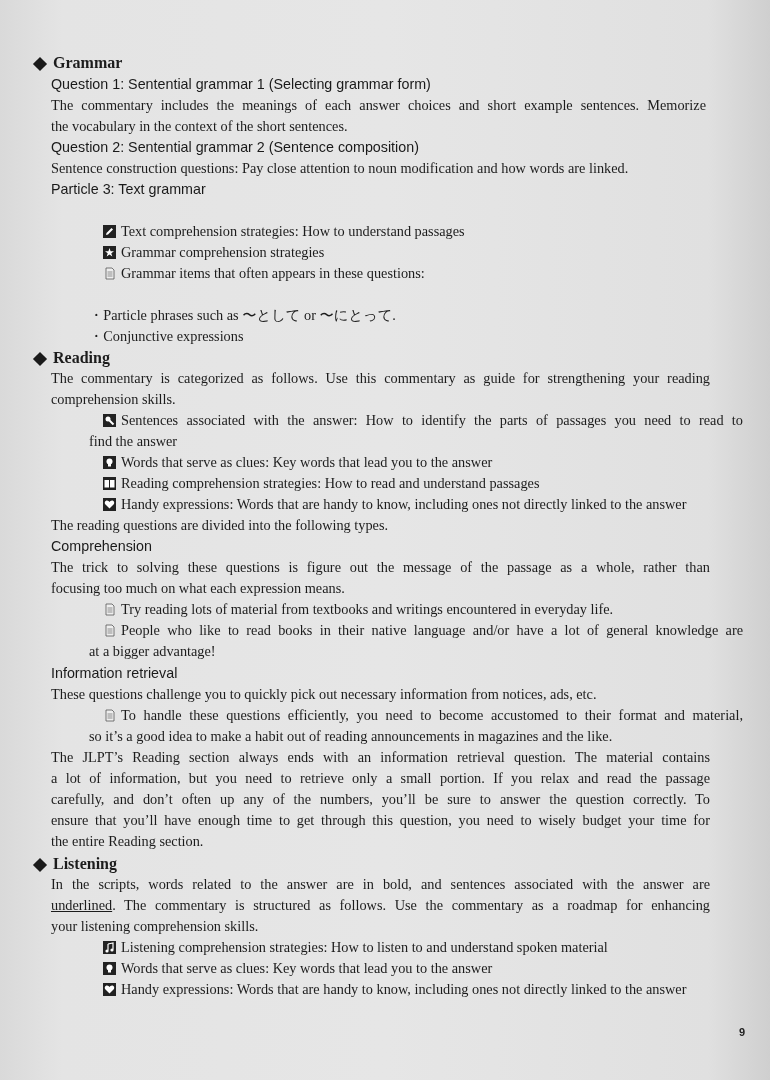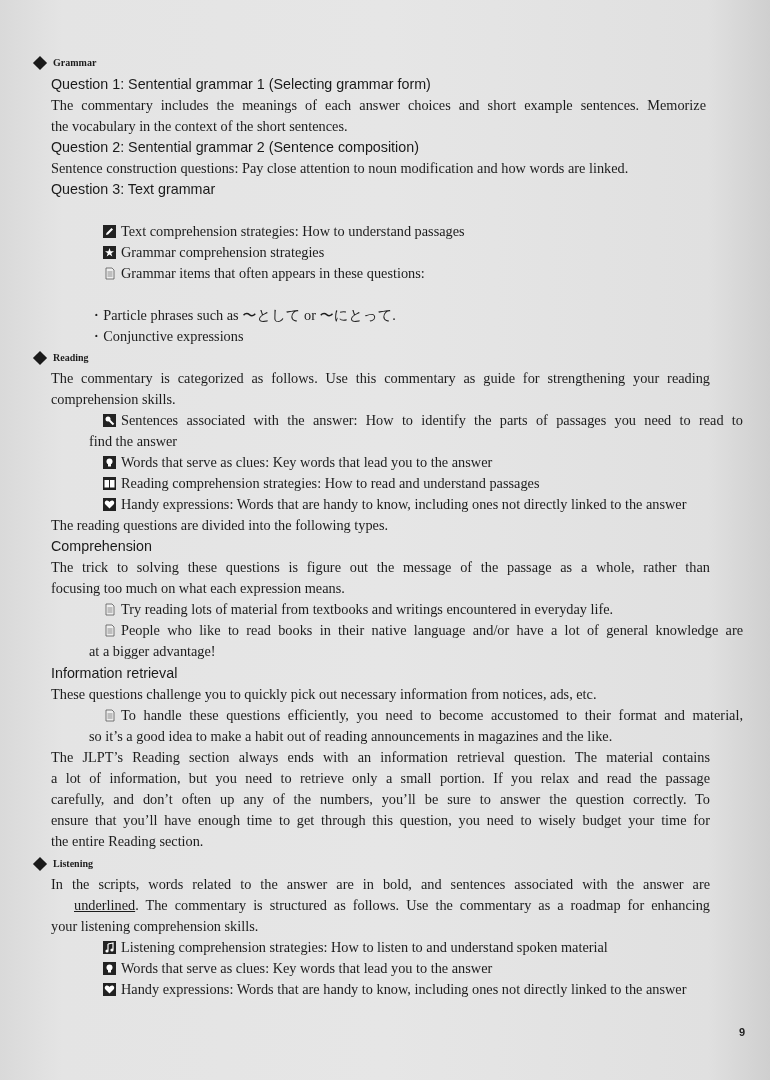--- a/index.html
+++ b/index.html
@@ -6,45 +6,45 @@
   body {
     width:770px; height:1080px; overflow:hidden;
     background: linear-gradient(90deg, #d9d9d9 0%, #e4e4e4 8%, #e6e6e6 50%, #e0e0e0 92%, #cfcfcf 100%);
     font-family: "Liberation Serif", serif;
     color:#1c1c1c;
     position:relative;
   }
   .page { position:absolute; left:0; top:0; width:770px; height:1080px; }
   .line { position:absolute; font-size:14.3px; line-height:21px; white-space:nowrap; }
   .just { white-space:normal; text-align:justify; text-align-last:justify; }
-  .sec { font-weight:bold; font-size:10px; left:33px; }
+  .sec { font-weight:bold; font-size:16px; left:33px; }
   .sec .dia { display:inline-block; width:10px; height:10px; background:#1a1a1a; transform:rotate(45deg); margin:0 8px 1px 2px; vertical-align:middle; }
   .q { font-family:"Liberation Sans", sans-serif; font-size:14.3px; left:51px; color:#1a1a1a; }
   .t { left:51px; }
   .ind { left:70px;margin-left:33px; }
   .ind2 { left:89px; }
   .bul { left:89px; }
   .icon { display:inline-block; width:13px; height:13px; vertical-align:-2px; margin-right:5px; }
   .icon svg { display:block; width:13px; height:13px; }
   .pg { position:absolute; left:739px; top:1026px; font-family:"Liberation Sans", sans-serif; font-size:11px; font-weight:bold; color:#222; }
   .b { font-weight:normal; }
-  .u { text-decoration:underline;margin-left:23px; }
+  .u { text-decoration:underline; }
 </style>
 </head>
 <body>
 
 <div class="page">
 
   <div class="line sec" style="top:52px"><span class="dia"></span><span>Grammar</span></div>
   <div class="line q" style="top:74px">Question 1: Sentential grammar 1 (Selecting grammar form)</div>
   <div class="line t just" style="top:95px;width:655px">The commentary includes the meanings of each answer choices and short example sentences. Memorize</div>
   <div class="line t" style="top:116px">the vocabulary in the context of the short sentences.</div>
   <div class="line q" style="top:137px">Question 2: Sentential grammar 2 (Sentence composition)</div>
   <div class="line t" style="top:158px">Sentence construction questions: Pay close attention to noun modification and how words are linked.</div>
-  <div class="line q" style="top:179px">Question 3: Text grammar</div>
+  <div class="line q" style="top:179px">Particle 3: Text grammar</div>
 
   <div class="line ind" style="top:221px">
     <span class="icon"><svg viewBox="0 0 13 13">
           <rect width="13" height="13" fill="#222"></rect>
           <path d="M3 10 L3.5 8 L8.5 3 L10 4.5 L5 9.5 Z" fill="#fff"></path>
         </svg></span><span>Text comprehension strategies: How to understand passages</span>
   </div>
   <div class="line ind" style="top:242px">
     <span class="icon"><svg viewBox="0 0 13 13">
           <rect width="13" height="13" fill="#222"></rect>

